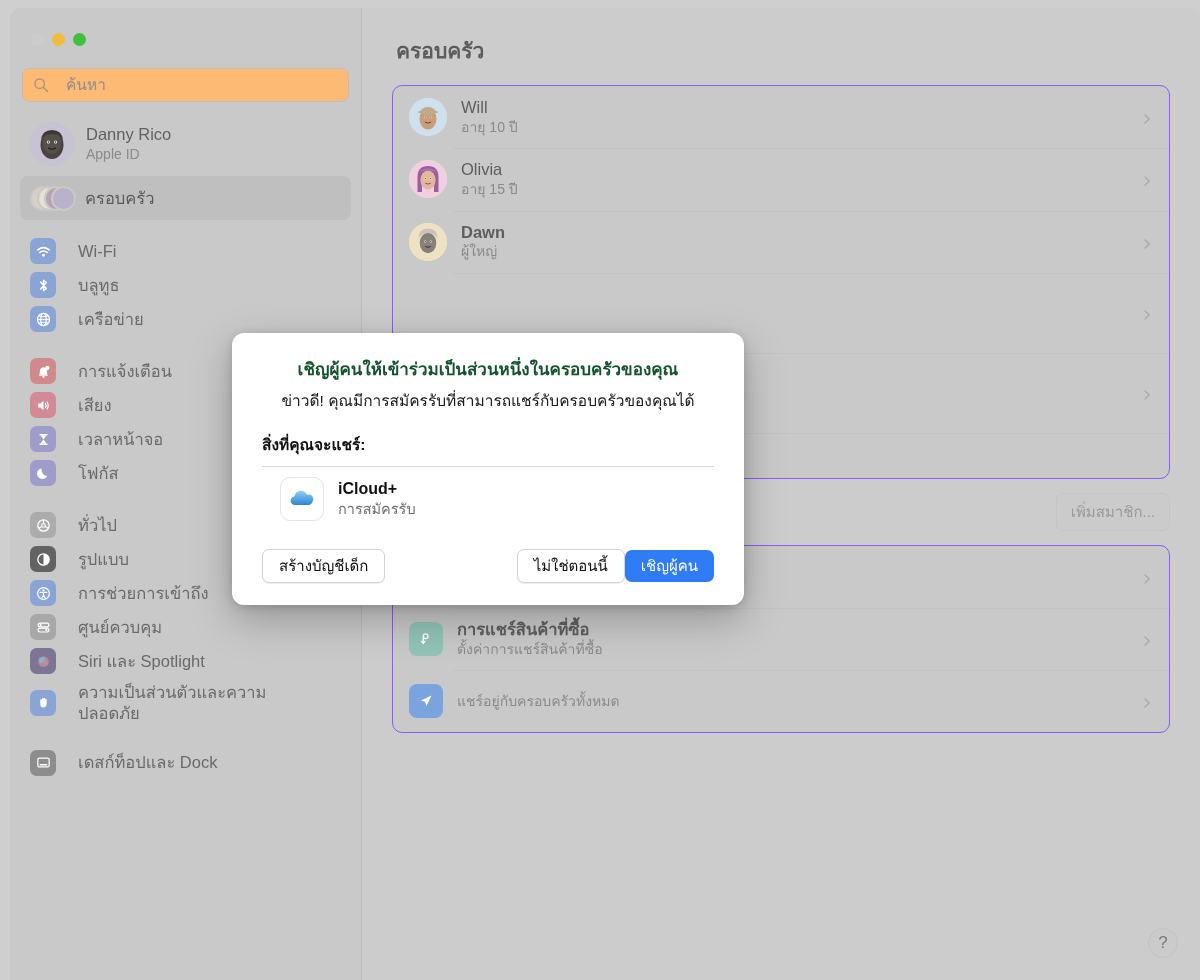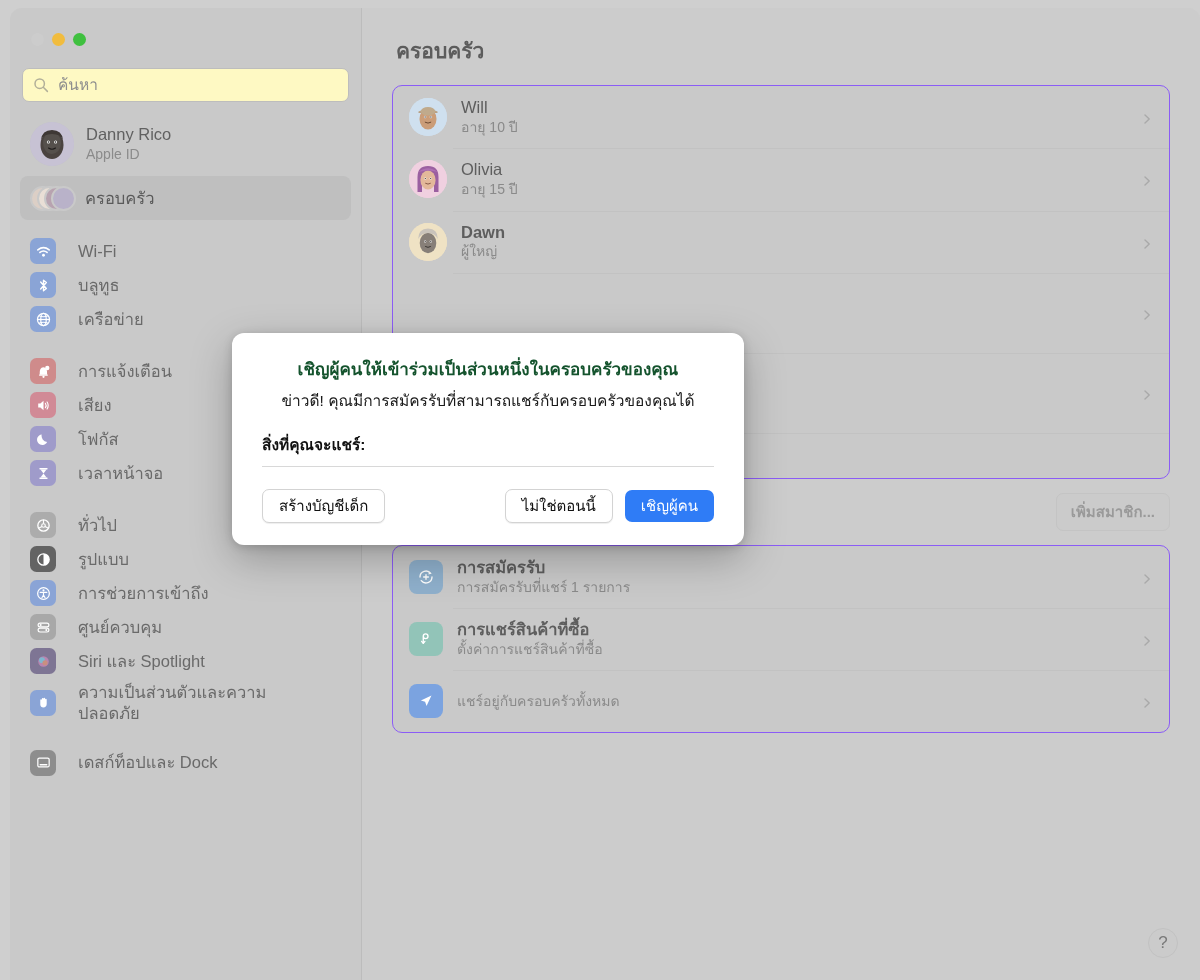--- a/index.html
+++ b/index.html
@@ -48,27 +48,27 @@
     align-items: center;
   }
   .dot { width: 13px; height: 13px; border-radius: 50%; display: block; }
   .dot.red    { background: #cccccc; }
   .dot.yellow { background: #f1bc3e; }
   .dot.green  { background: #3fc03f; }
 
   .search-wrap {
     margin: 22px 12px 0 12px;
     height: 34px;
-    background: #fef9c3;
+    background: #fdba74;
     border: 1px solid #bdbdbd;
     border-radius: 7px;
     display: flex;
     align-items: center;
     padding: 0 10px;
-    gap: 9px;
+    gap: 17px;
   }
   .search-icon { width: 16px; height: 16px; flex: 0 0 16px; opacity: .58; }
   .search-input {
     border: none; background: transparent; outline: none;
     font-family: "Liberation Sans", sans-serif;
     font-size: 15.5px; color: #6d6d6d; width: 100%;
     padding: 0; line-height: 1;
   }
   .search-input::placeholder { color: #8e8e8e; }
 
@@ -199,21 +199,20 @@
     margin-top: 14px;
   }
   .btn-plain {
     background: #cbcbcb;
     border: 1px solid #c4c4c4;
     border-radius: 7px;
     font-family: "Liberation Sans", sans-serif;
     font-size: 15px;
     color: #9a9a9a;
     padding: 6px 14px;
-    font-weight: bold;
   }
   .help-btn {
     position: absolute;
     right: 22px; bottom: 22px;
     width: 30px; height: 30px;
     border-radius: 50%;
     border: 1px solid #c2c2c2;
     background: #cbcbcb;
     color: #7a7a7a;
     font-size: 17px;
@@ -283,21 +282,20 @@
   }
   .mbtn-secondary {
     background: #ffffff;
     border: 1px solid #d3d3d3;
     box-shadow: 0 1px 1px rgba(0,0,0,.07);
     color: #111;
   }
   .mbtn-primary {
     border: none;
     color: #ffffff;
-    margin-left: 12px;
   }
 </style>
 </head>
 <body>
 
 <div id="app">
   <div class="window">
 
     <div class="sidebar">
 
@@ -400,35 +398,35 @@
                 <path d="M3.4 7 L5.7 7 L9 4 L9 14 L5.7 11 L3.4 11 Z" fill="#fff"></path>
                 <path d="M11 6.6 Q12.6 9 11 11.4" stroke="#fff" stroke-width="1.2" fill="none" stroke-linecap="round"></path>
                 <path d="M12.8 5.3 Q15.1 9 12.8 12.7" stroke="#fff" stroke-width="1.2" fill="none" stroke-linecap="round"></path>
               </svg>
             </span>
             <span class="nav-label">เสียง</span>
           </div>
           <div class="nav-item">
             <span class="nav-icon" style="background:#9f9bca">
               <svg viewBox="0 0 18 18" width="17" height="17">
-                <path d="M12.8 11.6 A5.6 5.6 0 1 1 7.1 3.6 A6.6 6.6 0 0 0 12.8 11.6 Z" fill="#fff"></path>
-              </svg>
-            </span>
-            <span class="nav-label">โฟกัส</span>
-          </div>
-          <div class="nav-item">
-            <span class="nav-icon" style="background:#9f9bca">
-              <svg viewBox="0 0 18 18" width="17" height="17">
                 <rect x="4.6" y="3.3" width="8.8" height="1.4" rx=".7" fill="#fff"></rect>
                 <rect x="4.6" y="13.3" width="8.8" height="1.4" rx=".7" fill="#fff"></rect>
                 <path d="M5.8 4.7 L12.2 4.7 L9 9 Z" fill="#fff"></path>
                 <path d="M5.8 13.3 L12.2 13.3 L9 9 Z" fill="#fff"></path>
               </svg>
             </span>
             <span class="nav-label">เวลาหน้าจอ</span>
+          </div>
+          <div class="nav-item">
+            <span class="nav-icon" style="background:#9f9bca">
+              <svg viewBox="0 0 18 18" width="17" height="17">
+                <path d="M12.8 11.6 A5.6 5.6 0 1 1 7.1 3.6 A6.6 6.6 0 0 0 12.8 11.6 Z" fill="#fff"></path>
+              </svg>
+            </span>
+            <span class="nav-label">โฟกัส</span>
           </div>
         </div>
 
         <div class="nav-group">
           <div class="nav-item">
             <span class="nav-icon" style="background:#acacac">
               <svg viewBox="0 0 18 18" width="17" height="17">
                 <circle cx="9" cy="9" r="6" fill="none" stroke="#fff" stroke-width="1.4"></circle>
                 <circle cx="9" cy="9" r="1.9" fill="none" stroke="#fff" stroke-width="1.2"></circle>
                 <line x1="9" y1="3" x2="9" y2="7.1" stroke="#fff" stroke-width="1.2"></line>
@@ -679,20 +677,37 @@
   </div>
 
   <div class="modal">
 
     <div class="modal-title">เชิญผู้คนให้เข้าร่วมเป็นส่วนหนึ่งในครอบครัวของคุณ</div>
     <div class="modal-sub">ข่าวดี! คุณมีการสมัครรับที่สามารถแชร์กับครอบครัวของคุณได้</div>
 
     <div class="modal-section-label">สิ่งที่คุณจะแชร์:</div>
     <div class="modal-divider"></div>
 
+    <div class="share-item">
+      <span class="icloud-icon">
+        <svg viewBox="0 0 34 34" width="32" height="32">
+          <defs>
+            <linearGradient id="icg" x1="0" y1="0" x2="0" y2="1">
+              <stop offset="0%" stop-color="#8fd0f2"></stop>
+              <stop offset="100%" stop-color="#2f84d8"></stop>
+            </linearGradient>
+          </defs>
+          <path d="M10.2 23.5 C7.3 23.5 5 21.4 5 18.8 C5 16.5 6.8 14.6 9.1 14.2 C9.4 10.8 12.3 8.2 15.9 8.2 C18.9 8.2 21.4 10 22.4 12.5 C22.9 12.3 23.5 12.2 24.1 12.2 C26.8 12.2 29 14.3 29 17 C29 19.7 26.8 23.5 24.1 23.5 Z" fill="url(#icg)"></path>
+        </svg>
+      </span>
+      <div class="share-text">
+        <div class="share-name">iCloud+</div>
+        <div class="share-sub">การสมัครรับ</div>
+      </div>
+    </div>
 
     <div class="modal-actions">
       <button class="mbtn mbtn-secondary">สร้างบัญชีเด็ก</button>
       <span class="spacer"></span>
       <button class="mbtn mbtn-secondary">ไม่ใช่ตอนนี้</button>
       <button class="mbtn mbtn-primary" id="invite-btn" style="background: rgb(47, 124, 246);">เชิญผู้คน</button>
     </div>
   </div>
 
 </div>

